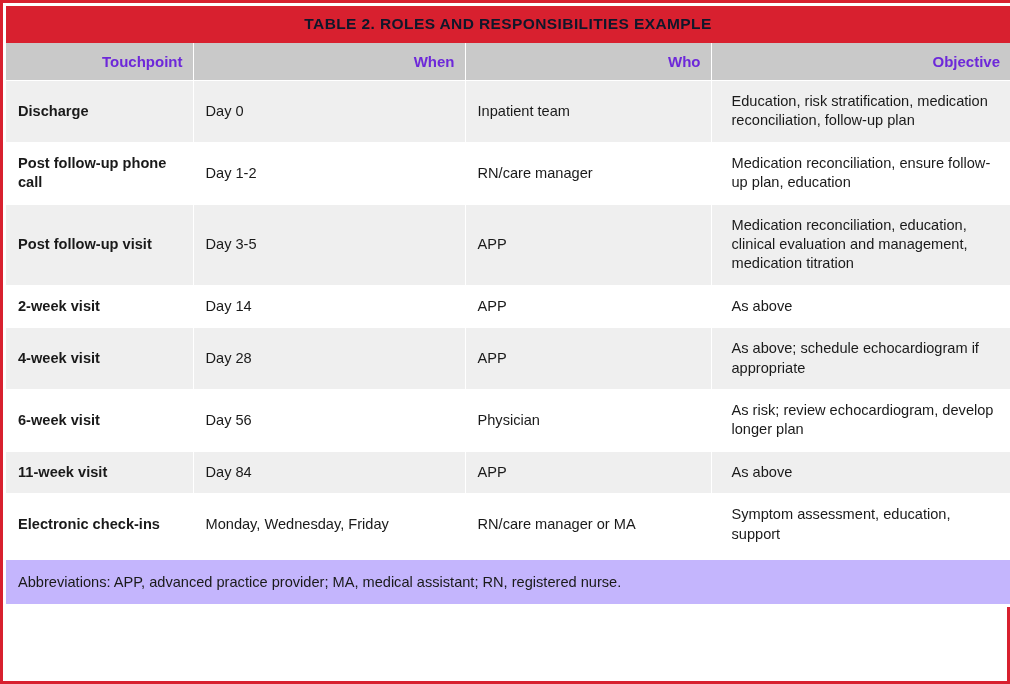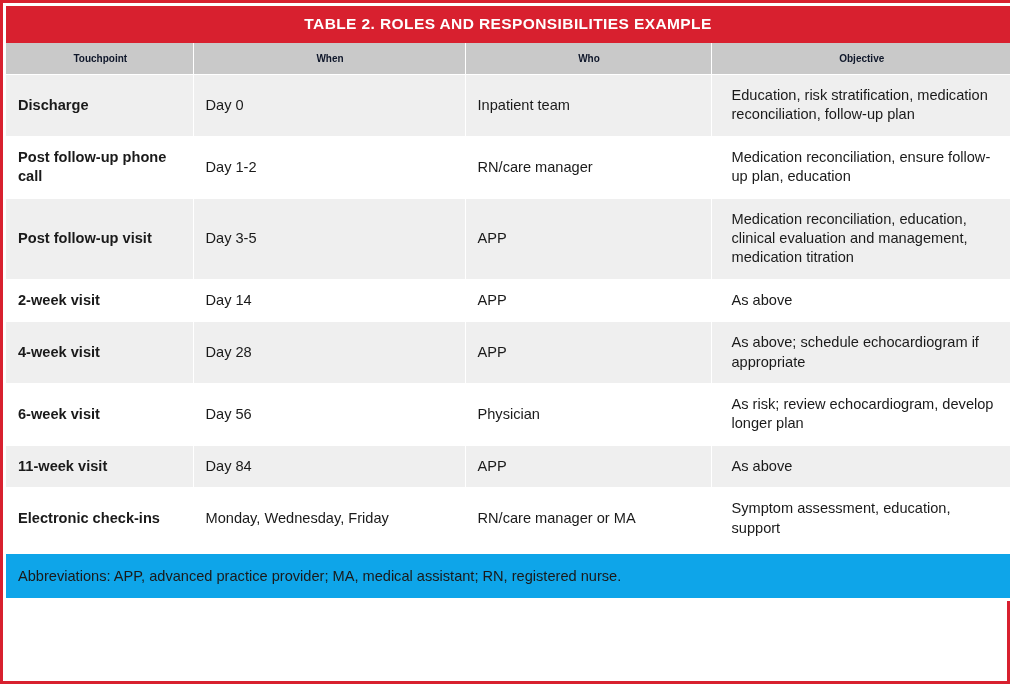--- a/index.html
+++ b/index.html
@@ -20,34 +20,34 @@
     padding: 3px 3px 3px 3px;
     background: #ffffff;
   }
   table.data-table {
     width: 1004px;
     border-collapse: collapse;
     table-layout: fixed;
   }
   .title-row td {
     background: #d8202f;
-    color: #ffffff;
+    color: #0f172a;
     text-align: center;
     font-weight: bold;
     font-size: 15.5px;
     letter-spacing: 0.4px;
     padding: 9px 6px 10px 6px;
     border: none;
   }
   .header-row th {
     background: #c9c9c9;
-    color: #0f172a;
-    text-align: center;
+    color: #6d28d9;
+    text-align: right;
     font-weight: bold;
-    font-size: 10px;
+    font-size: 15px;
     padding: 10px 10px 10px 12px;
     border: 1px solid #ffffff;
     border-top: none;
   }
   .header-row th:first-child { border-left: none; }
   .header-row th:last-child { border-right: none; }
 
   table.data-table td.cell {
     font-size: 14.6px;
     line-height: 1.33;
@@ -60,21 +60,21 @@
   table.data-table tr.body-row td.cell:first-child { border-left: none; font-weight: bold; }
   table.data-table tr.body-row td.cell:last-child { border-right: none; padding-left: 20px; }
 
   .sep-row td {
     padding: 0;
     height: 3px;
     background: #ffffff;
     border: none;
   }
   .footnote-row td {
-    background: #0ea5e9;
+    background: #c4b5fd;
     font-size: 14.6px;
     padding: 14px 12px 14px 12px;
     border: none;
     border-top: 1px solid #ffffff;
   }
   .col-1 { width: 187px; }
   .col-2 { width: 272px; }
   .col-3 { width: 246px; }
   .col-4 { width: 299px; }
   .outer-border {

